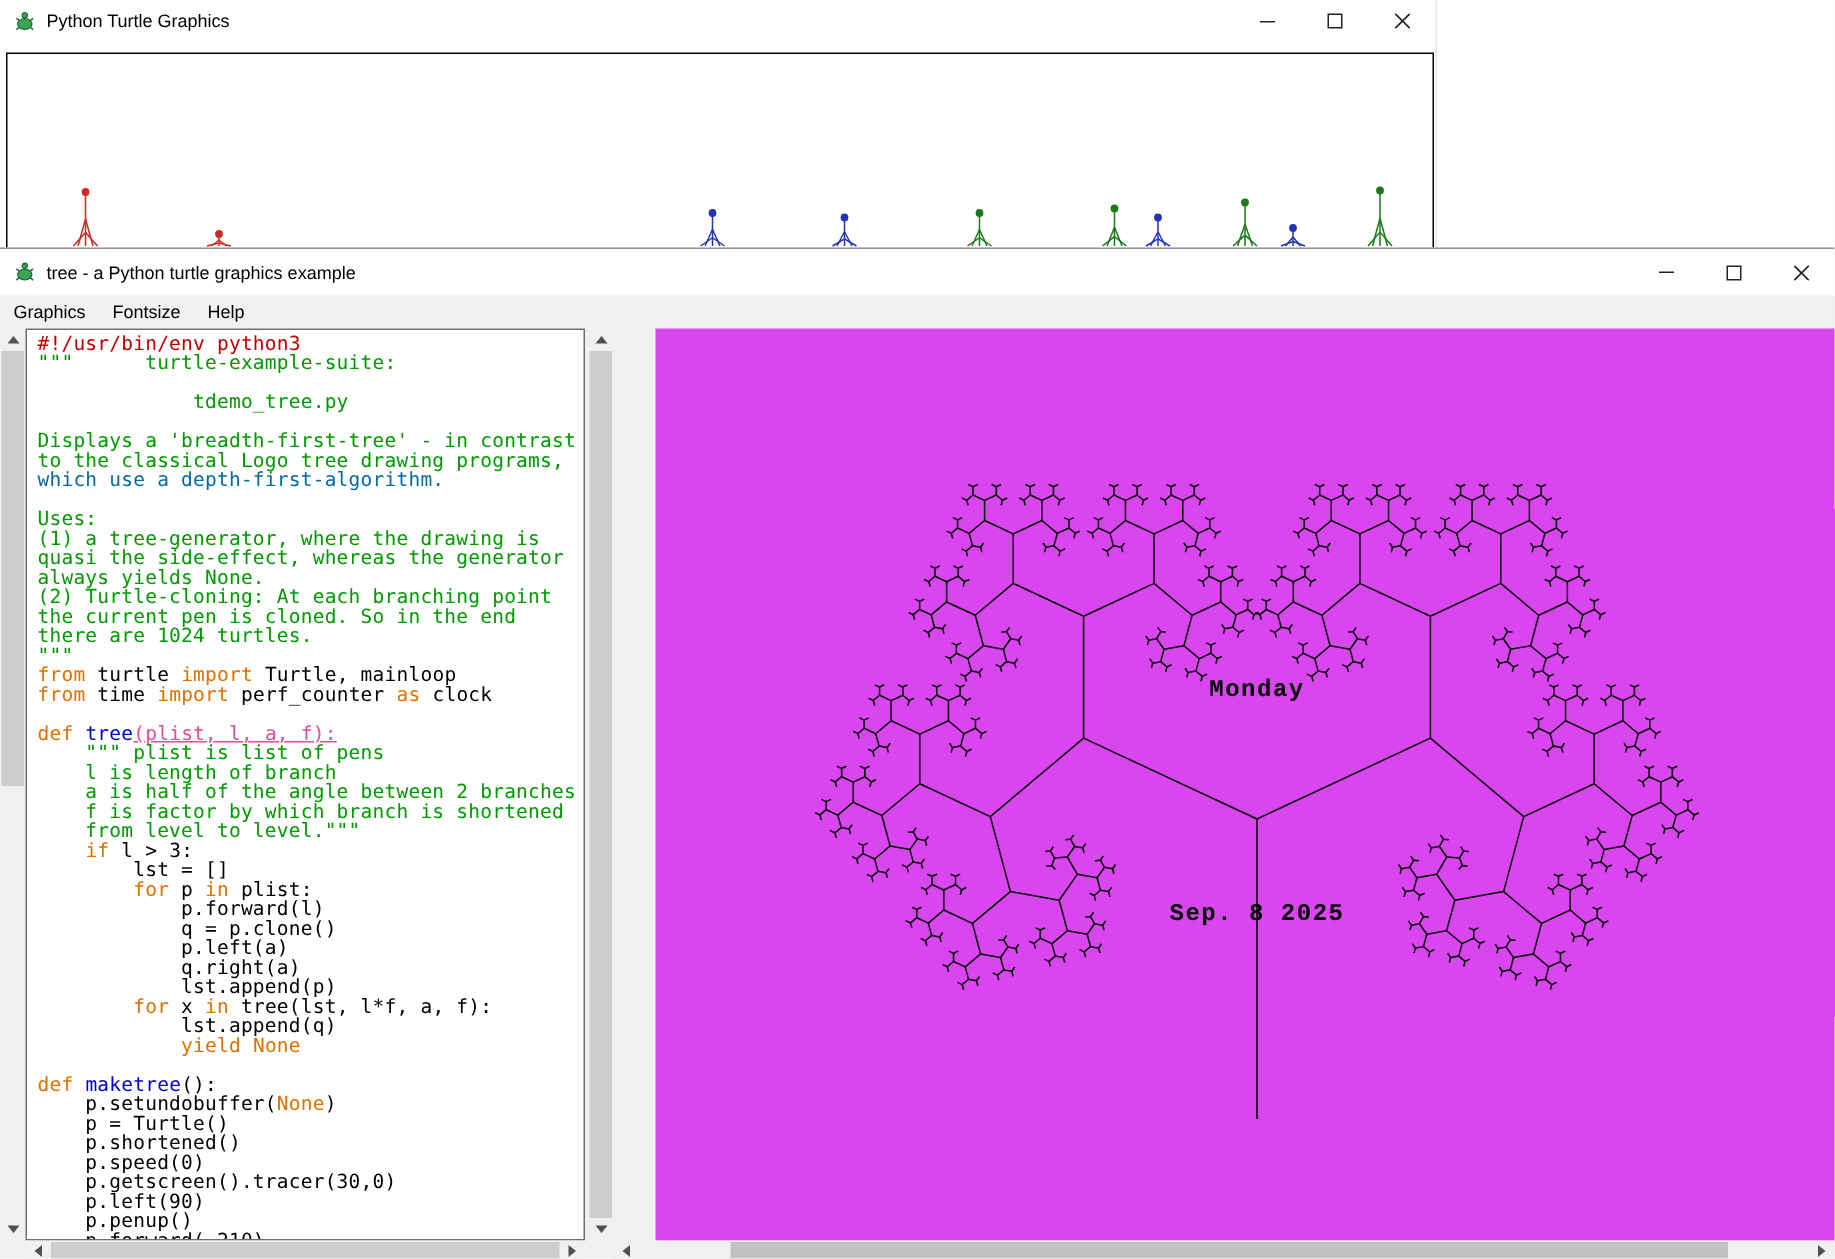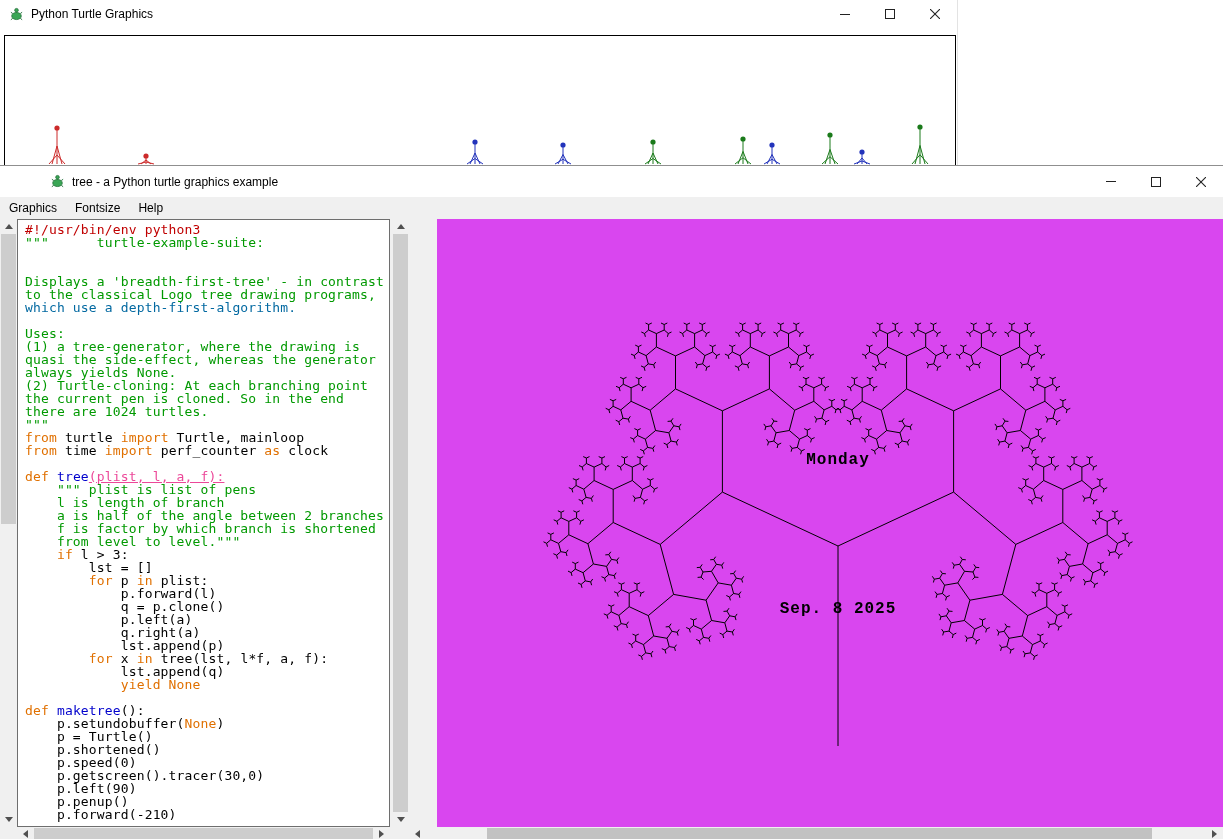--- a/index.html
+++ b/index.html
@@ -22,21 +22,21 @@
                border-right:1px solid #e3e3e3; }
   #bg-titlebar { height:28px; }
   #bg-canvas { position:absolute; left:4px; top:35px; width:952px; height:300px;
                border:1px solid #000; background:#fff; }
   #bg-figures { position:absolute; left:0; top:0; }
   #bg-figures line { stroke-width:1; }
 
   
   #app-window { position:absolute; left:0; top:165px; width:1223px; height:674px;
                 background:#f0f0f0; border-top:1px solid #8f8f8f; }
-  #app-titlebar { height:31px;padding-left:41px; }
+  #app-titlebar { height:31px; }
   #menubar { position:absolute; left:0; top:31px; width:100%; height:22px;
              background:#f0f0f0; display:flex; align-items:center; font-size:12px; }
   .menu-item { padding:0 9px; height:100%; display:flex; align-items:center; }
 
   
   #code-pane { position:absolute; left:17px; top:53px; width:373px; height:608px;
                background:#fff; border:1px solid #6e6e6e; overflow:hidden; }
   #code-lines { padding:3px 0 0 7px; }
   .cl { height:13px; white-space:pre; font:13px/13px "DejaVu Sans Mono", monospace;
         letter-spacing:0.15px; }
@@ -224,20 +224,21 @@
     <div class="sb-btn" style="bottom:0">
         <span class="tri-down"></span>
       </div>
   </div>
 
   <div id="code-pane">
     <div id="code-lines">
         <div class="cl"><span style="color: rgb(192, 0, 0);">#!/usr/bin/env python3</span></div>
         <div class="cl"><span style="color: rgb(0, 153, 0);">"""      turtle-example-suite:</span></div>
         <div class="cl">&nbsp;</div>
+        <div class="cl"><span style="color: rgb(0, 153, 0);">             tdemo_tree.py</span></div>
         <div class="cl">&nbsp;</div>
         <div class="cl"><span style="color: rgb(0, 153, 0);">Displays a 'breadth-first-tree' - in contrast</span></div>
         <div class="cl"><span style="color: rgb(0, 153, 0);">to the classical Logo tree drawing programs,</span></div>
         <div class="cl"><span style="color: #0369a1;">which use a depth-first-algorithm.</span></div>
         <div class="cl">&nbsp;</div>
         <div class="cl"><span style="color: rgb(0, 153, 0);">Uses:</span></div>
         <div class="cl"><span style="color: rgb(0, 153, 0);">(1) a tree-generator, where the drawing is</span></div>
         <div class="cl"><span style="color: rgb(0, 153, 0);">quasi the side-effect, whereas the generator</span></div>
         <div class="cl"><span style="color: rgb(0, 153, 0);">always yields None.</span></div>
         <div class="cl"><span style="color: rgb(0, 153, 0);">(2) Turtle-cloning: At each branching point</span></div>

